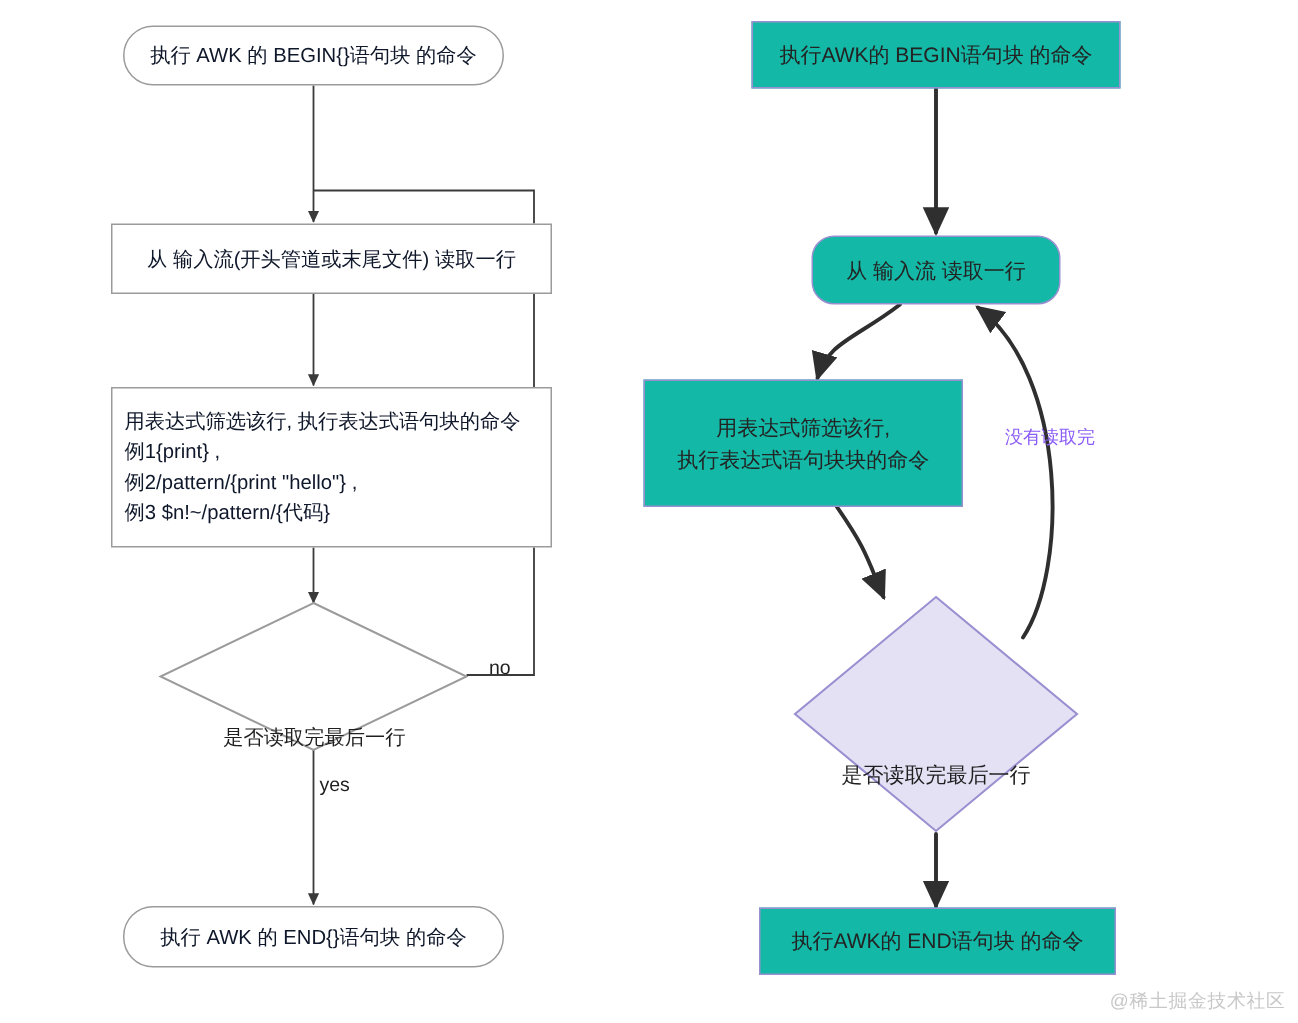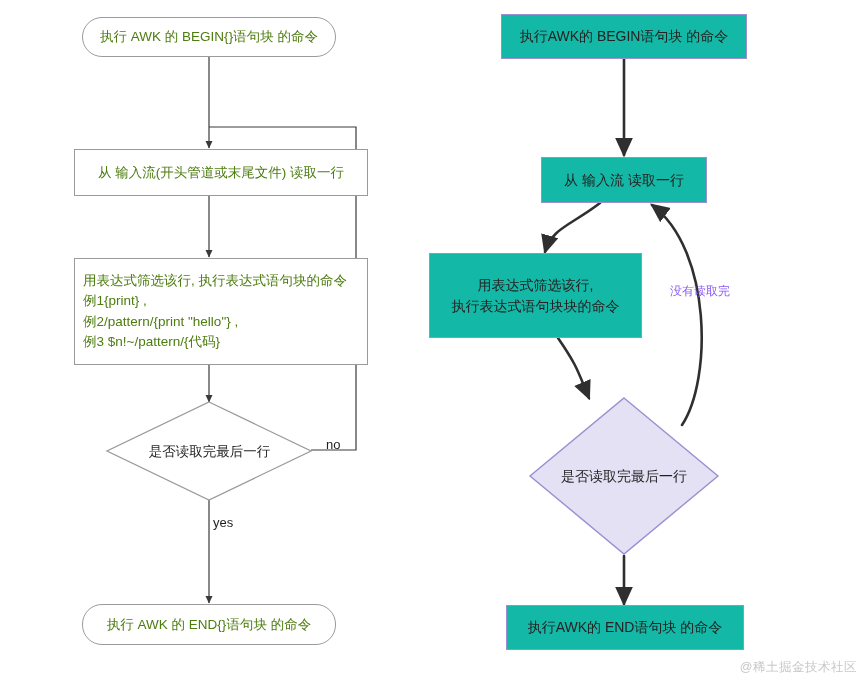--- a/index.html
+++ b/index.html
@@ -20,21 +20,21 @@
     width: 865px;
     height: 682px;
   }
   .node {
     position: absolute;
     box-sizing: border-box;
     display: flex;
     align-items: center;
     justify-content: center;
     text-align: center;
-    color: #4d7c0f;
+    color: #0f172a;
     white-space: pre-line;
     line-height: 1.45;
   }
   
   .l-term {
     border: 1.3px solid #9b9b9b;
     border-radius: 20px;
     background: #ffffff;
     font-size: 13.5px;
   }
@@ -53,20 +53,21 @@
   .l-label {
     position: absolute;
     font-size: 13px;
     color: #1f1f1f;
   }
   .diamond-label {
     position: absolute;
     font-size: 13.5px;
     color: #1f1f1f;
     white-space: nowrap;
+    margin-top: 40px;
   }
   
   .r-box {
     border: 1.4px solid #9a8fd0;
     background: #14b8a6;
     font-size: 14px;
     color: #232323;
   }
   .r-label {
     position: absolute;
@@ -139,21 +140,21 @@
 <div class="diamond-label" style="left:132px; top:443px; width:155px; text-align:center;">是否读取完最后一行</div>
 
 <div class="l-label" style="left:326px; top:437px;">no</div>
 
 <div class="l-label" style="left:213px; top:515px;">yes</div>
 
 <div class="node l-term" style="left:82px; top:604px; width:254px; height:41px;">执行 AWK 的 END{}语句块 的命令</div>
 
 <div class="node r-box" style="left:501px; top:14px; width:246px; height:45px;">执行AWK的 BEGIN语句块 的命令</div>
 
-<div class="node r-box" style="left:541px; top:157px; width:166px; height:46px;">从 输入流 读取一行</div>
+<div class="node r-box" style="left:541px; top:157px; width:166px; height:46px;border-radius:15px;">从 输入流 读取一行</div>
 
 <div class="node r-box" style="left:429px; top:253px; width:213px; height:85px;">用表达式筛选该行,
 执行表达式语句块块的命令</div>
 
 <div class="diamond-label" style="left:540px; top:468px; width:168px; text-align:center; font-size:14px;">是否读取完最后一行</div>
 
 <div class="r-label" style="left:670px; top:283px;">没有读取完</div>
 
 <div class="node r-box" style="left:506px; top:605px; width:238px; height:45px;">执行AWK的 END语句块 的命令</div>
 

